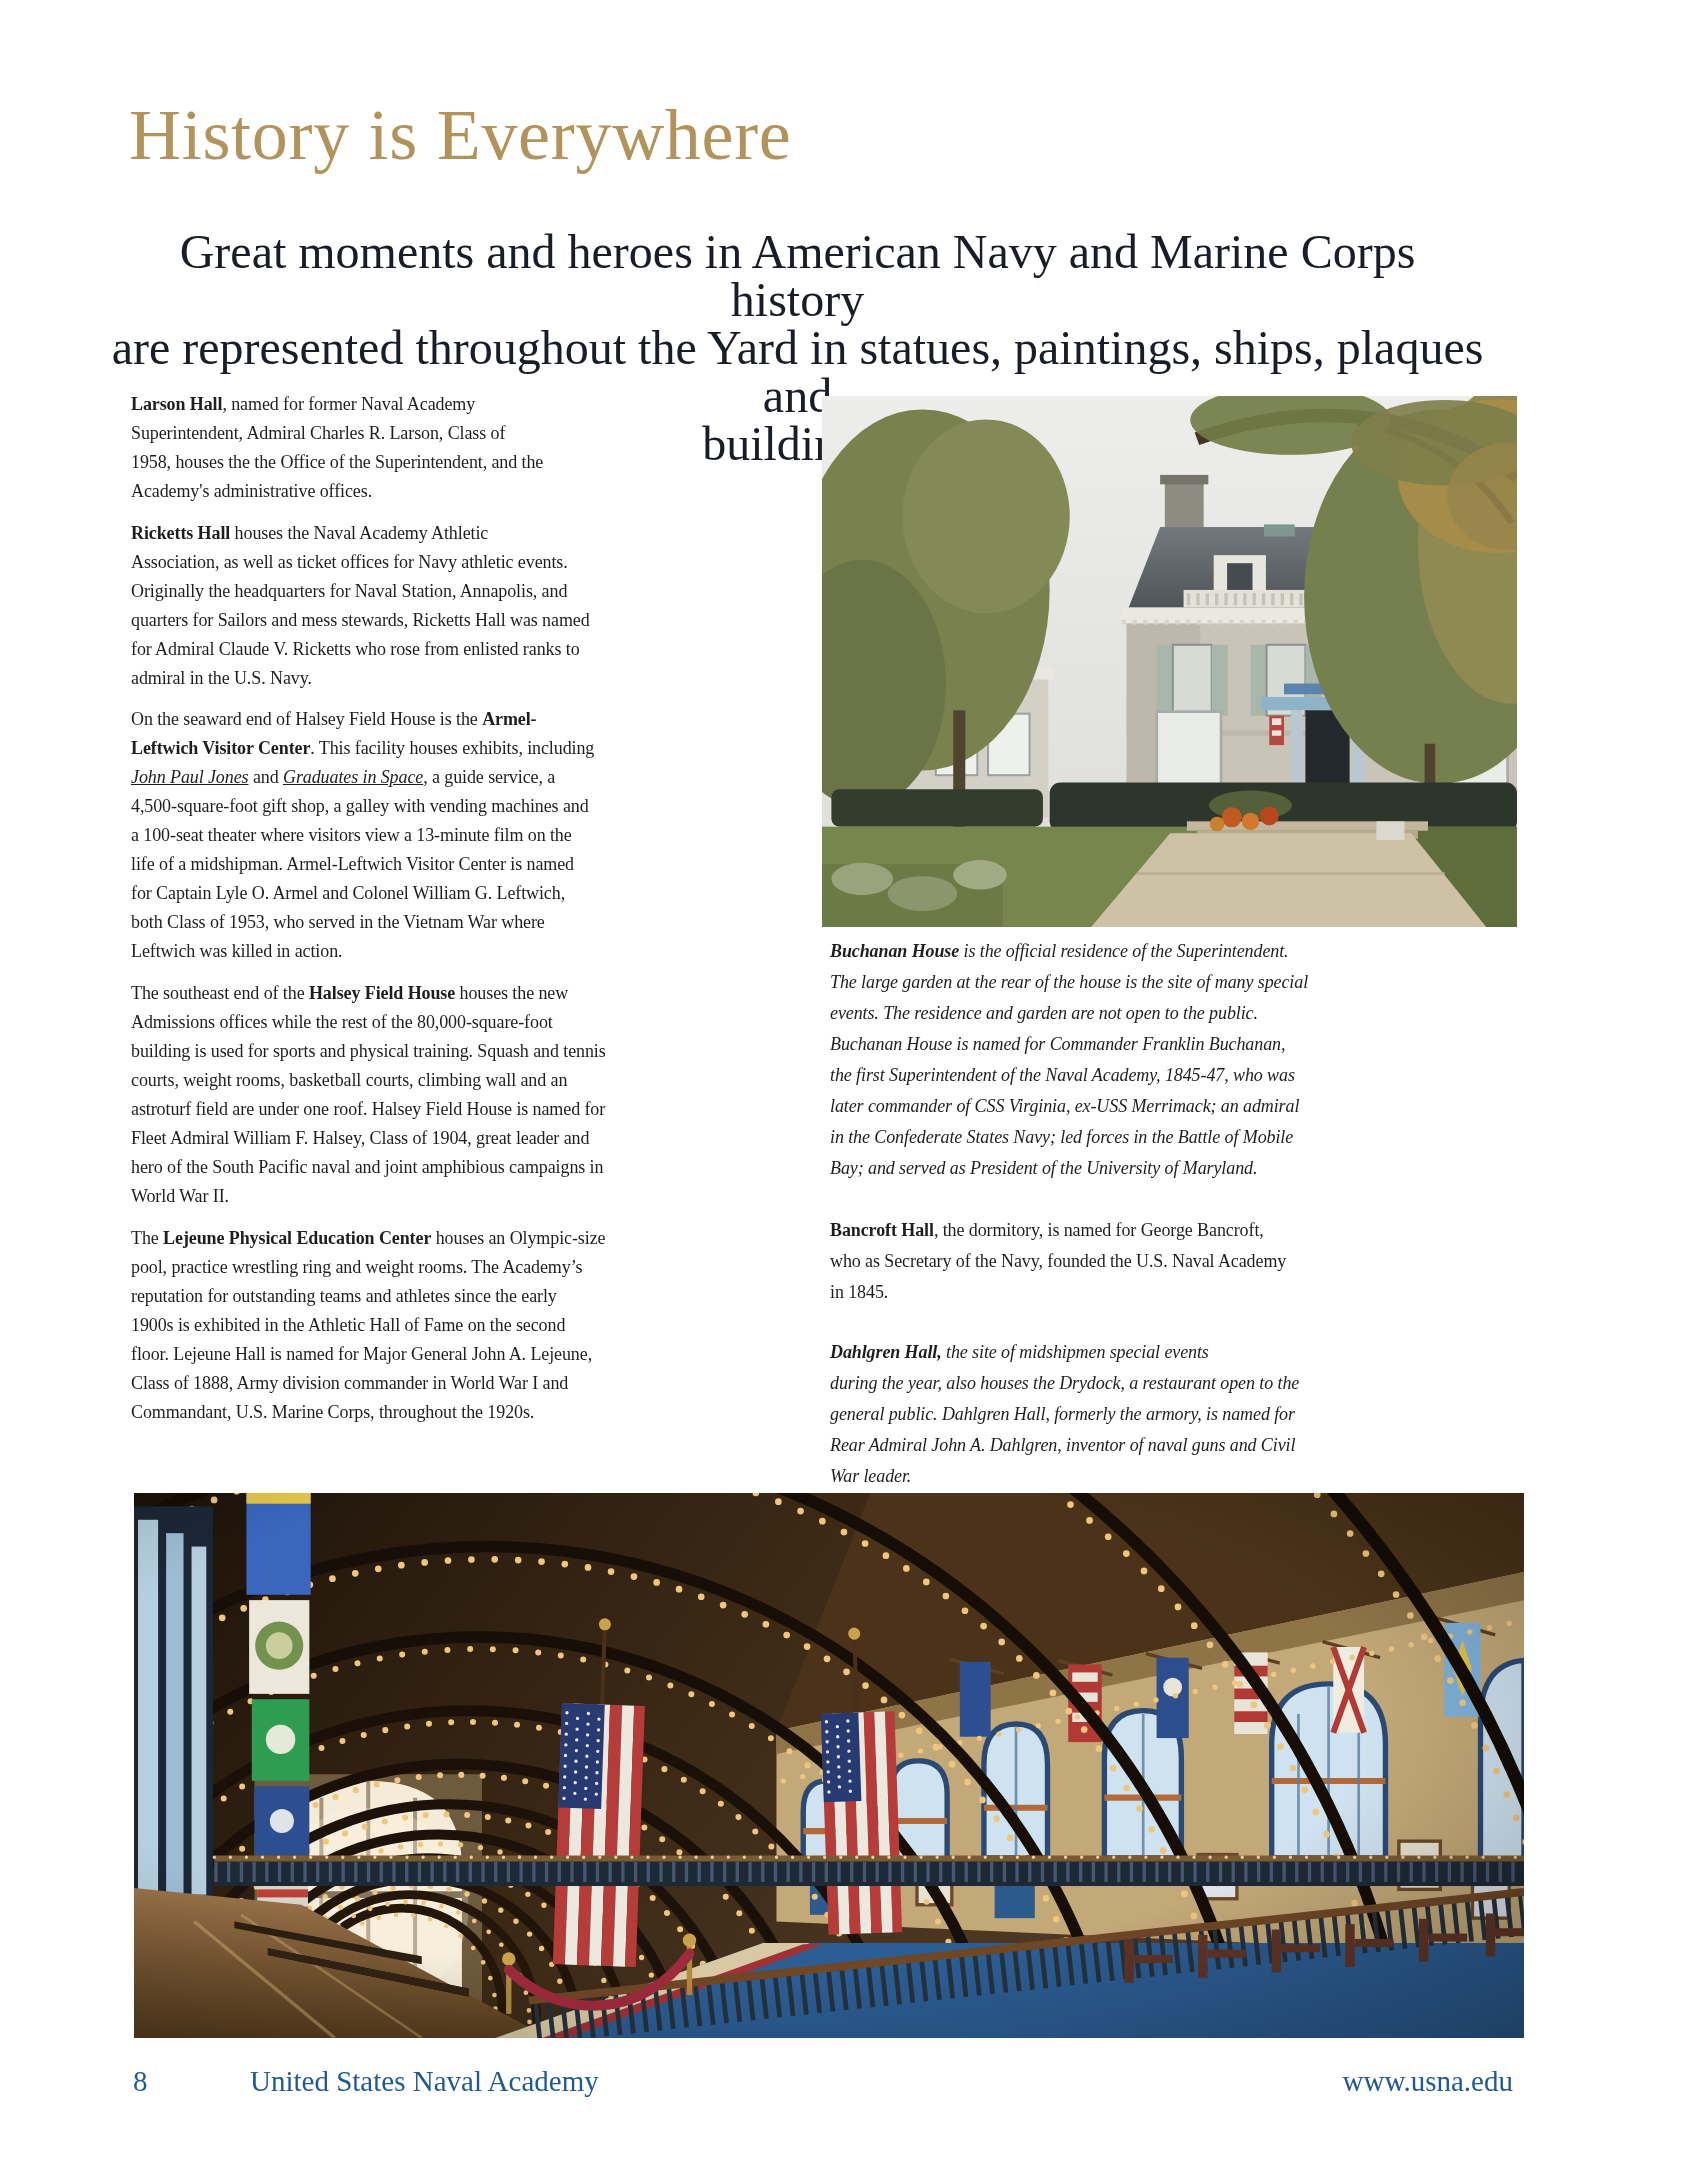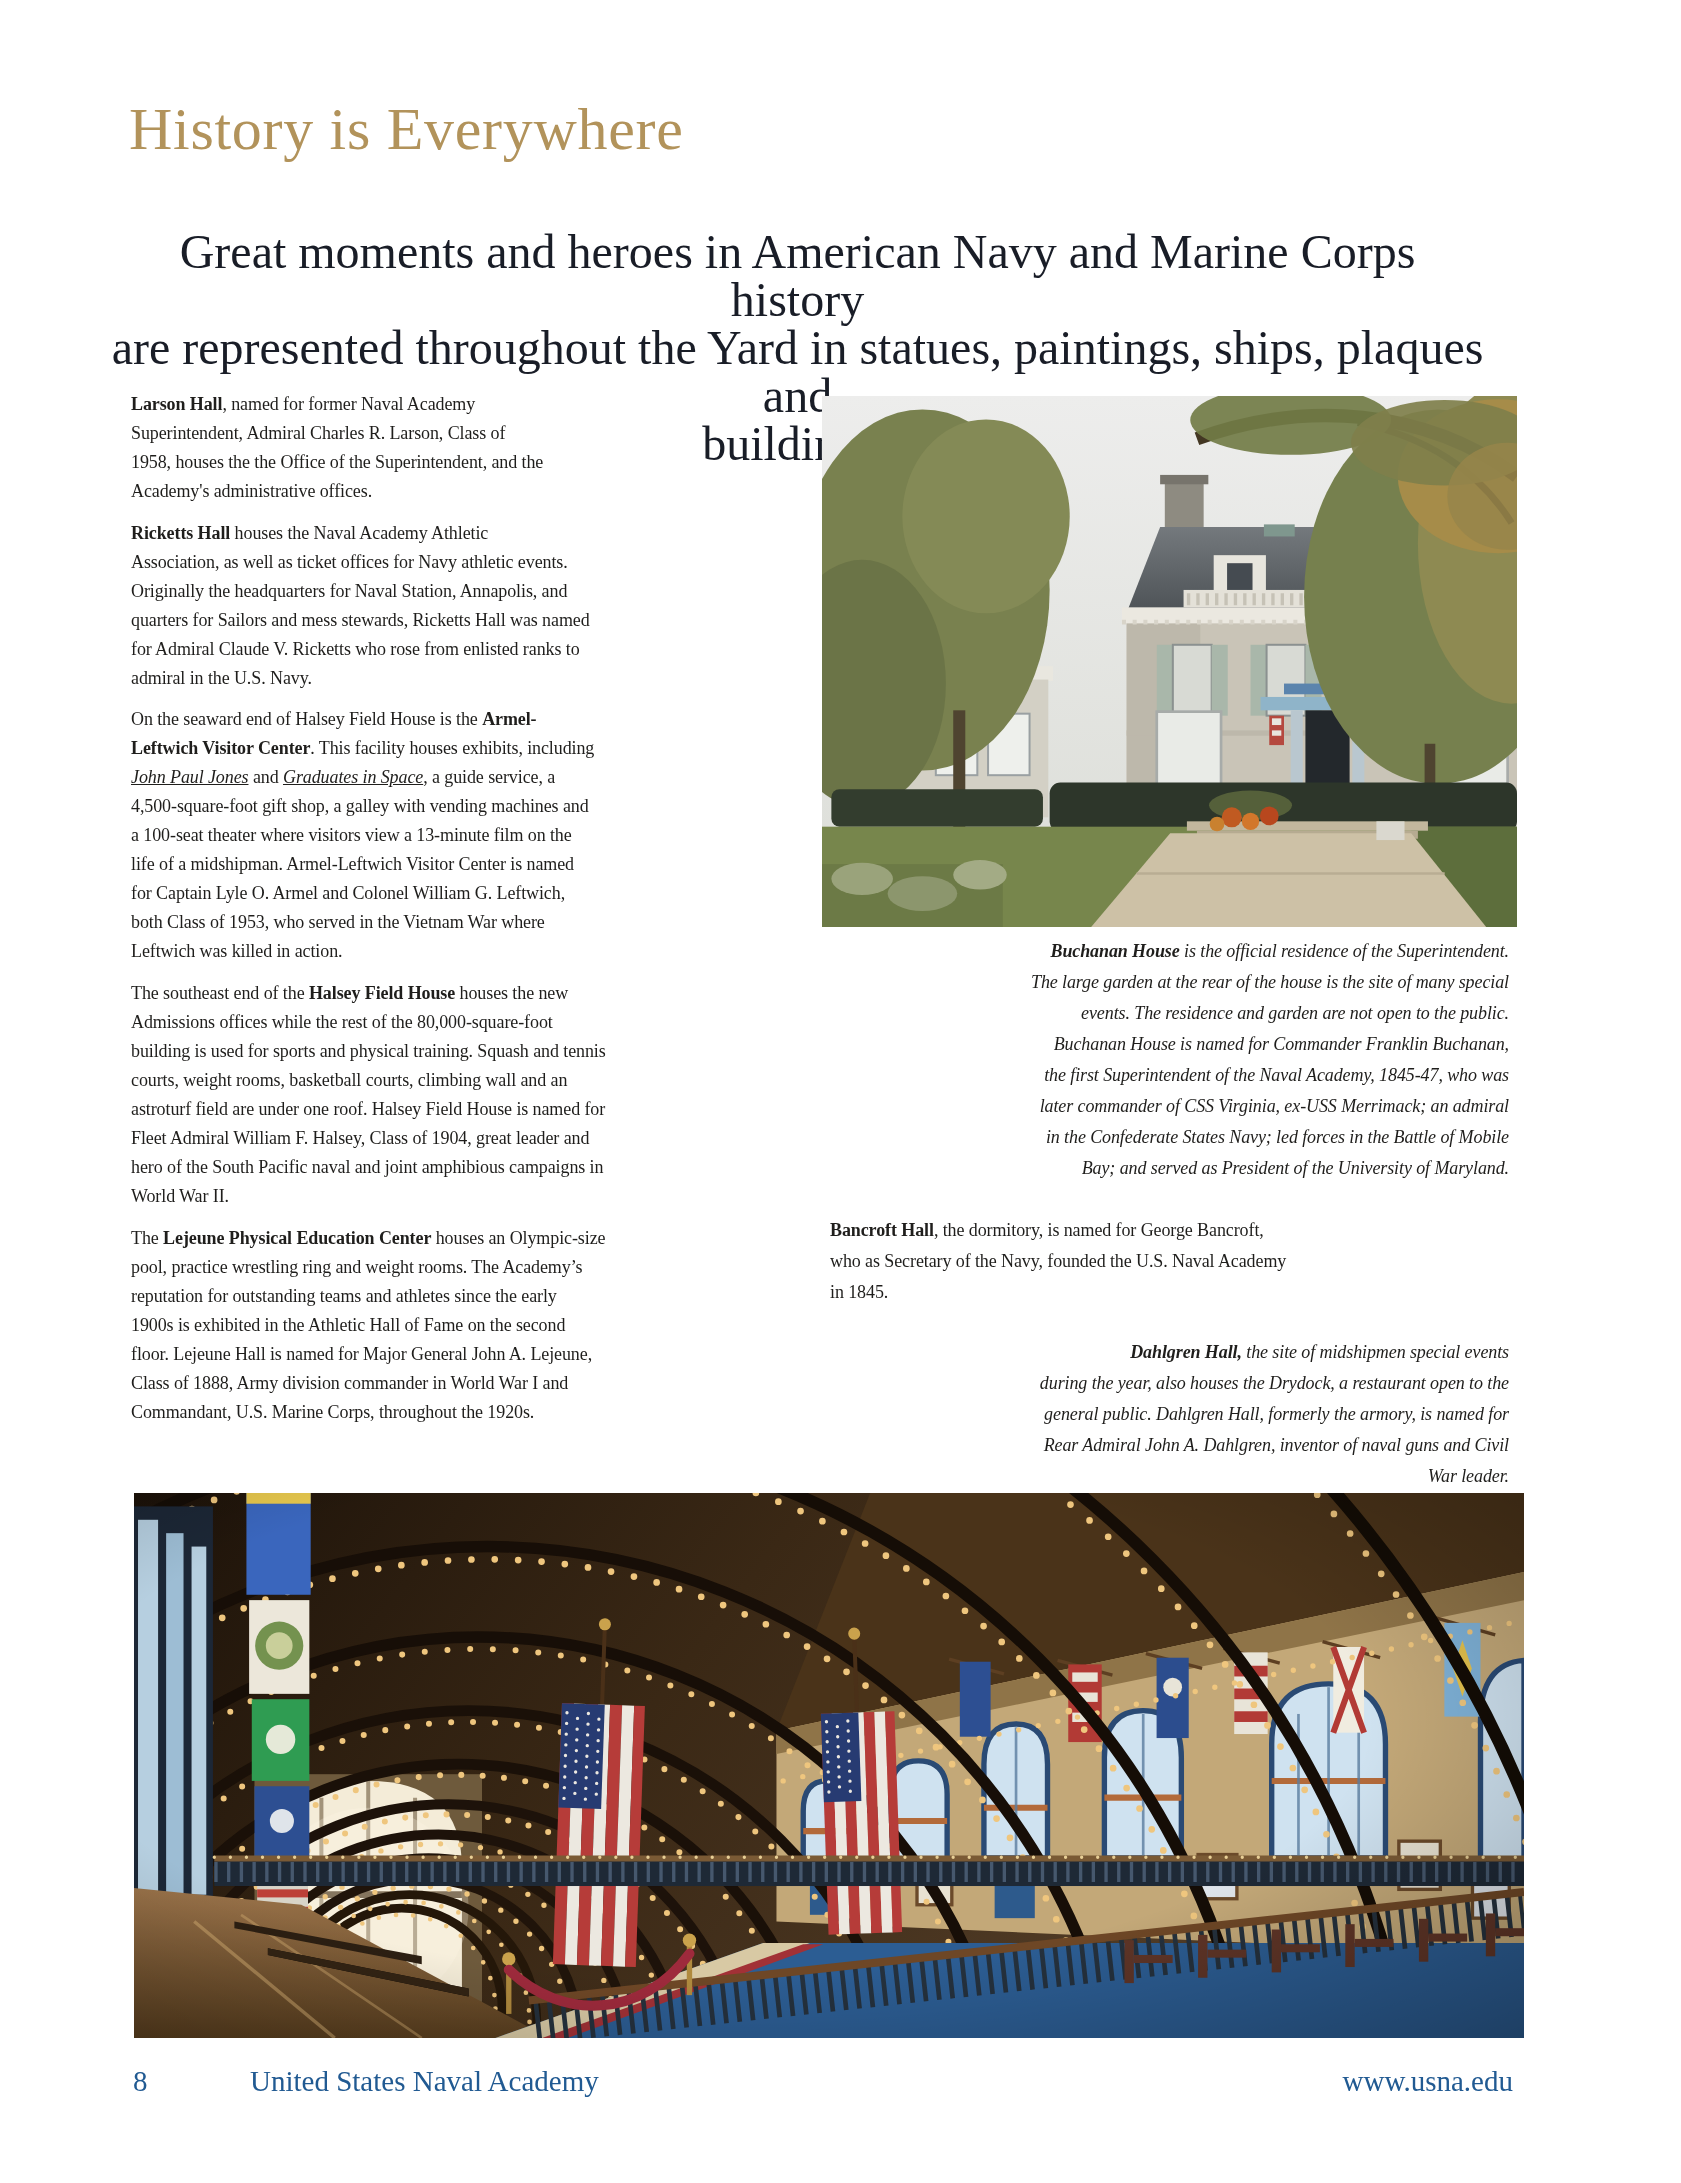--- a/index.html
+++ b/index.html
@@ -1,31 +1,31 @@
 <!DOCTYPE html>
 <html style="font-size:10.7px"><head>
 <meta charset="utf-8">
 <style>
   html,body{margin:0;padding:0;background:#ffffff;}
   .page{position:relative;width:1681px;height:2183px;background:#ffffff;overflow:hidden;
         font-family:"Liberation Serif","DejaVu Serif",serif;color:#1f1e1c;}
-  .title{position:absolute;left:129px;top:98px;margin:0;font-size:60px;line-height:1.05;
+  .title{position:absolute;left:129px;top:98px;margin:0;font-size:72px;line-height:1.05;
          font-weight:normal;color:#b2935b;letter-spacing:0.7px;}
   .subtitle{position:absolute;left:108px;top:228px;width:1379px;text-align:center;
             font-size:48px;line-height:48px;white-space:pre-line;color:#191d27;}
   .col{position:absolute;font-size:18px;line-height:29px;letter-spacing:-0.1px;}
   .col-left{left:131px;top:390px;width:699px;}
   .col-right{left:830px;top:936px;width:679px;line-height:31px;}
   .para{margin:0 0 12.7px 0;white-space:pre-line;}
   .col-right .para{margin:0 0 29.4px 0;}
   .col-right .para.caption{margin-bottom:31px;}
   .col-right .para.bancroft{}
   .b{font-weight:bold;}
   .i{font-style:italic;text-decoration:underline;}
-  .italic-para{font-style:italic;text-align:right;}
+  .italic-para{font-style:italic;}
   figure.photo{margin:0;position:absolute;overflow:hidden;background:#d8d8d2;}
   .photo-buchanan{left:822px;top:396px;width:695px;height:531px;}
   .photo-dahlgren{left:134px;top:1493px;width:1390px;height:545px;}
   figure.photo svg{display:block;width:100%;height:100%;}
   .footer{position:absolute;left:0;top:2065px;width:1681px;height:40px;font-size:29px;color:#215a92;}
   .footer .pn{position:absolute;left:133px;top:0;}
   .footer .brand{position:absolute;left:226px;top:0;margin-left:24px;}
   .footer .site{position:absolute;right:168px;top:0;}
 </style>
 </head>

